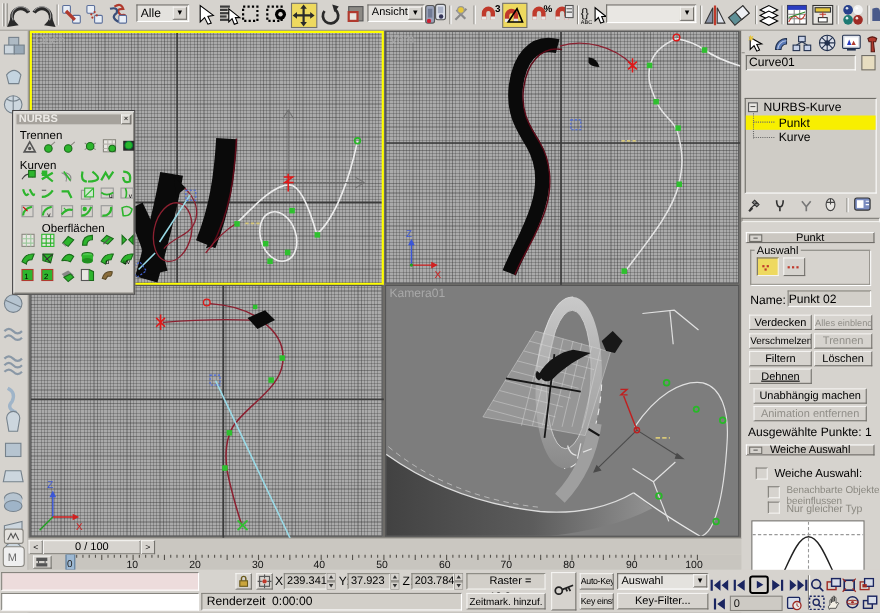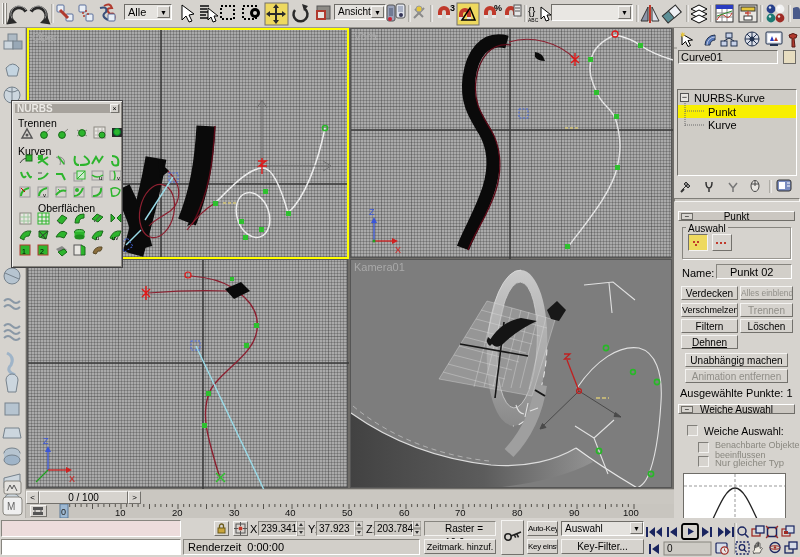--- a/index.html
+++ b/index.html
@@ -751,21 +751,21 @@
  <div class="abs btn" style="left:38px;top:206px;width:20px;height:17px;">
    <svg width="18" height="15">
         <g fill="#c0392b">
           <rect x="3" y="7" width="2" height="2"></rect>
           <rect x="7" y="7" width="2" height="2"></rect>
           <rect x="11" y="7" width="2" height="2"></rect>
         </g>
       </svg>
  </div>
  <div class="abs" style="left:8px;top:239px;font-size:11px;">Name:</div>
- <div class="abs" style="left:42px;top:236px;width:76px;height:15px;background:#d2cfc9;border:1px solid #87857f;border-right-color:#fff;border-bottom-color:#fff;font-size:11px;padding-left:13px;line-height:14px;">Punkt 02</div>
+ <div class="abs" style="left:42px;top:236px;width:76px;height:15px;background:#d2cfc9;border:1px solid #87857f;border-right-color:#fff;border-bottom-color:#fff;font-size:11px;padding-left:0;line-height:14px;">Punkt 02</div>
  <div class="pbtn" style="left:7px;top:258px;width:57px;height:14px;line-height:13px;">Verdecken</div>
  <div class="pbtn dis" style="left:66px;top:258px;width:53px;height:14px;line-height:13px;font-size:8.4px;">Alles einblenden</div>
  <div class="pbtn" style="left:7px;top:275px;width:57px;height:14px;line-height:13px;font-size:9px;">Verschmelzen</div>
  <div class="pbtn dis" style="left:66px;top:275px;width:53px;height:14px;line-height:13px;">Trennen</div>
  <div class="pbtn" style="left:7px;top:291px;width:57px;height:14px;line-height:13px;">Filtern</div>
  <div class="pbtn" style="left:66px;top:291px;width:53px;height:14px;line-height:13px;">Löschen</div>
  <div class="pbtn" style="left:7px;top:307px;width:57px;height:14px;line-height:13px;text-decoration:underline;">Dehnen</div>
  <div class="pbtn" style="left:11px;top:325px;width:103px;height:14px;line-height:13px;">Unabhängig machen</div>
  <div class="pbtn dis" style="left:11px;top:341px;width:103px;height:14px;line-height:13px;">Animation entfernen</div>
  <div class="abs" style="left:6px;top:359px;font-size:11px;">Ausgewählte Punkte: 1</div>

